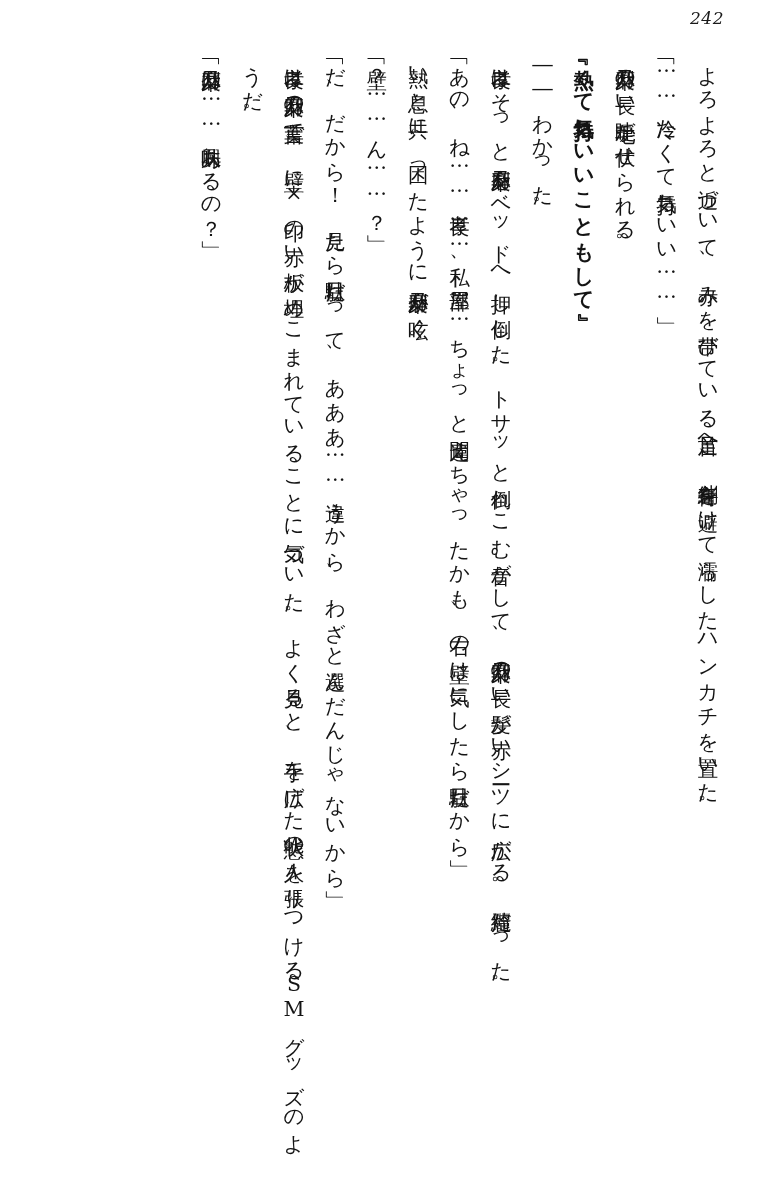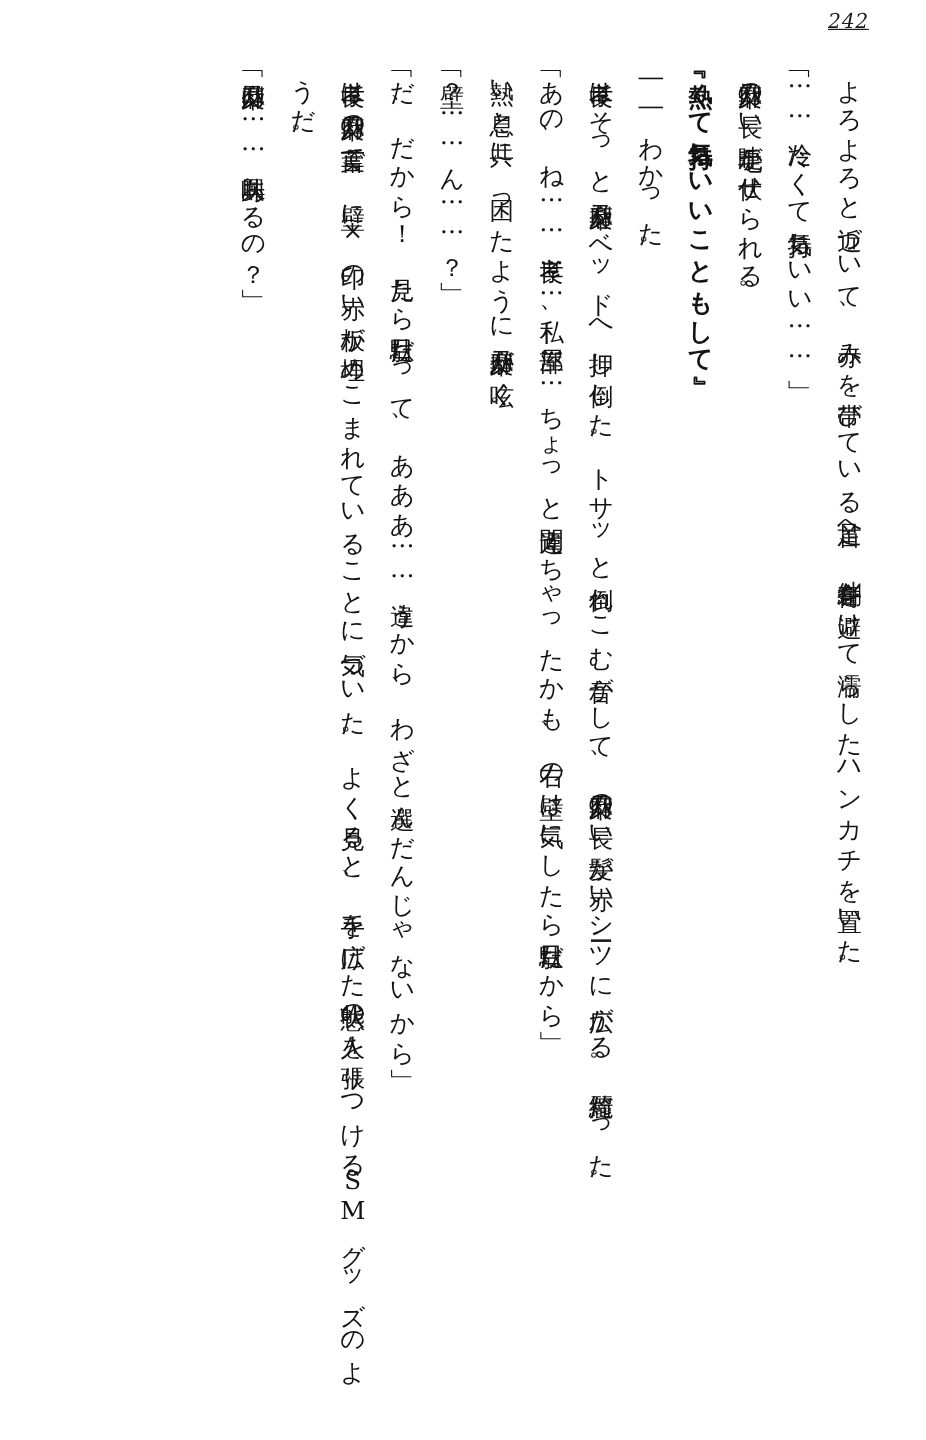--- a/index.html
+++ b/index.html
@@ -27,21 +27,20 @@
   
   .page-number {
     position: absolute;
     top: 8px;
     right: 48px;
     font-family: "DejaVu Serif", "Liberation Serif", serif;
     font-style: italic;
     font-size: 17px;
     color: #1a1a1a;
     letter-spacing: 0.5px;
-    text-decoration: underline;
   }
 
   
   .text-block {
     position: absolute;
     top: 52px;
     right: 44px;
     left: 44px;
     height: 1110px;
     writing-mode: vertical-rl;

